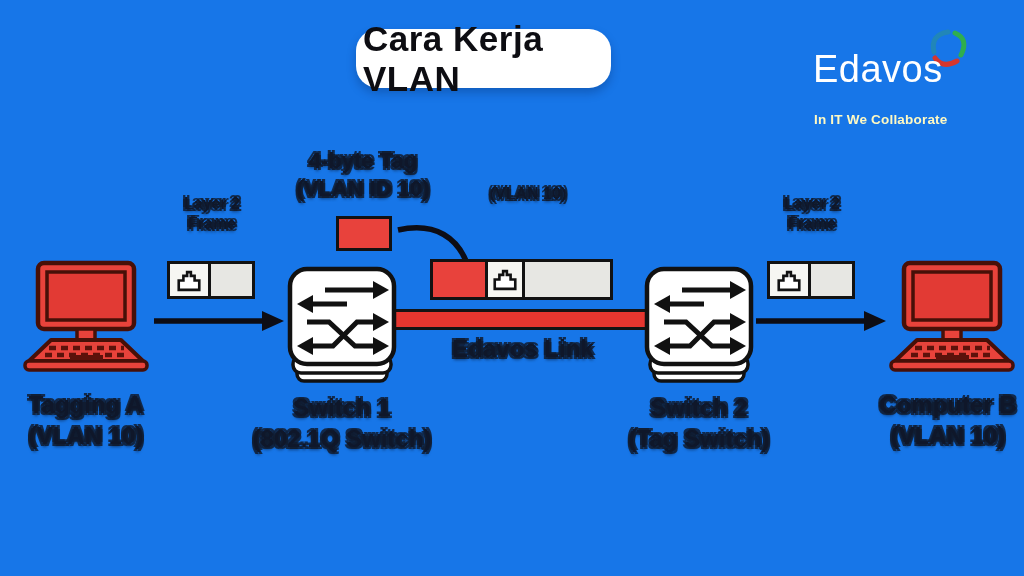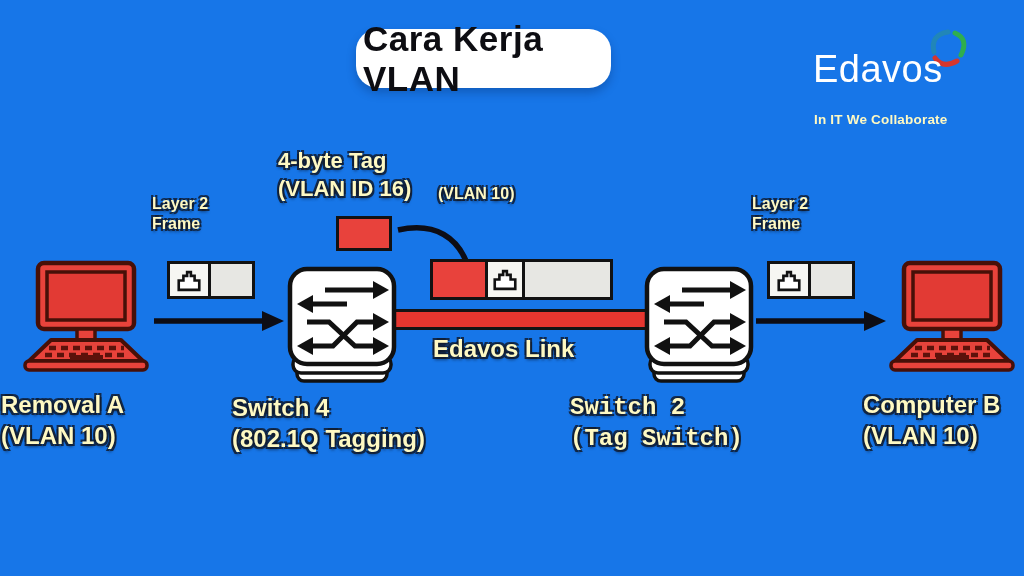--- a/index.html
+++ b/index.html
@@ -3,21 +3,21 @@
 <meta charset="utf-8">
 <style>
   html,body{margin:0;padding:0;}
   .canvas{
     position:relative;width:1024px;height:576px;overflow:hidden;
     background:#1776e8;
     font-family:"Liberation Sans",sans-serif;
   }
   
   .lbl{
-    position:absolute;text-align:left;color:#fef9c3;font-weight:700;
+    position:absolute;text-align:center;color:#0f172a;font-weight:700;
     line-height:1.28;
     text-shadow:-2px -2px 0 rgba(16,28,48,.85), 2px -2px 0 rgba(16,28,48,.85),
                 -2px 2px 0 rgba(16,28,48,.85), 2px 2px 0 rgba(16,28,48,.85),
                  0 3px 3px rgba(10,20,40,.55);
   }
   .lbl-sm{font-size:22px;}
   .lbl-md{font-size:16px;}
   .lbl-lg{font-size:24px;}
   .title-pill{
     position:absolute;left:356px;top:29px;width:248px;height:59px;
@@ -75,21 +75,21 @@
       <rect x="29" y="12" width="78" height="48" fill="#e23a34" stroke="#471008" stroke-width="3.5"></rect>
       <rect x="59" y="69" width="18" height="11" fill="#e8433b" stroke="#471008" stroke-width="3.5"></rect>
       <polygon points="33,80 103,80 125,101 11,101" fill="#e8433b" stroke="#471008" stroke-width="4" stroke-linejoin="round"></polygon>
       <line x1="31" y1="88" x2="106" y2="88" stroke="#5c120b" stroke-width="4.5" stroke-dasharray="7 5"></line>
       <line x1="27" y1="95" x2="110" y2="95" stroke="#5c120b" stroke-width="4.5" stroke-dasharray="7 5"></line>
       <rect x="7" y="101" width="122" height="9" rx="4" fill="#e8433b" stroke="#471008" stroke-width="3.5"></rect>
       <rect x="52" y="95" width="33" height="5" fill="#5c120b"></rect>
     </svg>
   </div>
   <div class="lbl lbl-lg" style="left:1px;top:390px;width:170px;">
-    <div>Removal A</div>
+    <div>Tagging A</div>
     <div>(VLAN 10)</div>
   </div>
 
   <div class="lbl lbl-md" style="left:152px;top:194px;width:120px;">
     <div>Layer 2</div>
     <div>Frame</div>
   </div>
   <div class="frame-icon" style="left:167px;top:261px;width:88px;">
     <div class="frame-cell cell-conn cell-div" style="width:41px;">
       <svg width="28" height="25" viewBox="0 0 30 26">
@@ -116,27 +116,27 @@
       <line x1="24" y1="38" x2="60" y2="38" stroke="#111111" stroke-width="5"></line>
       <polygon points="26,29 10,38 26,47" fill="#111111"></polygon>
       <polyline points="20,56 42,56 68,80 88,80" fill="none" stroke="#111111" stroke-width="5"></polyline>
       <polygon points="86,71 102,80 86,89" fill="#111111"></polygon>
       <polyline points="24,80 46,80 70,56 88,56" fill="none" stroke="#111111" stroke-width="5"></polyline>
       <polygon points="86,47 102,56 86,65" fill="#111111"></polygon>
       <polygon points="26,71 10,80 26,89" fill="#111111"></polygon>
     </svg>
   </div>
   <div class="lbl lbl-lg" style="left:232px;top:393px;width:220px;">
-    <div>Switch 4</div>
-    <div>(802.1Q Tagging)</div>
+    <div>Switch 1</div>
+    <div>(802.1Q Switch)</div>
   </div>
 
   <div class="lbl lbl-sm" style="left:278px;top:147px;width:170px;">
     <div>4-byte Tag</div>
-    <div>(VLAN ID 16)</div>
+    <div>(VLAN ID 10)</div>
   </div>
   <div class="abs" style="left:336px;top:216px;width:56px;height:35px;background:#e8423c;border:3.5px solid #121212;box-sizing:border-box;"></div>
 
   <div class="abs" style="left:394px;top:220px;">
     <svg width="95" height="85" viewBox="0 0 95 85">
       <path d="M4,10 C40,2 66,16 76,52" fill="none" stroke="#0d0d15" stroke-width="5.5"></path>
       <polygon points="66,56 84,49 81,71" fill="#0d0d15"></polygon>
     </svg>
   </div>
 
@@ -167,21 +167,21 @@
       <polygon points="86,15 102,24 86,33" fill="#111111"></polygon>
       <line x1="24" y1="38" x2="60" y2="38" stroke="#111111" stroke-width="5"></line>
       <polygon points="26,29 10,38 26,47" fill="#111111"></polygon>
       <polyline points="20,56 42,56 68,80 88,80" fill="none" stroke="#111111" stroke-width="5"></polyline>
       <polygon points="86,71 102,80 86,89" fill="#111111"></polygon>
       <polyline points="24,80 46,80 70,56 88,56" fill="none" stroke="#111111" stroke-width="5"></polyline>
       <polygon points="86,47 102,56 86,65" fill="#111111"></polygon>
       <polygon points="26,71 10,80 26,89" fill="#111111"></polygon>
     </svg>
   </div>
-  <div class="lbl lbl-lg" style="left:570px;top:393px;width:220px;font-family:Liberation Mono, monospace;">
+  <div class="lbl lbl-lg" style="left:589px;top:393px;width:220px;">
     <div>Switch 2</div>
     <div>(Tag Switch)</div>
   </div>
 
   <div class="lbl lbl-md" style="left:752px;top:194px;width:120px;">
     <div>Layer 2</div>
     <div>Frame</div>
   </div>
   <div class="frame-icon" style="left:767px;top:261px;width:88px;">
     <div class="frame-cell cell-conn cell-div" style="width:41px;">

